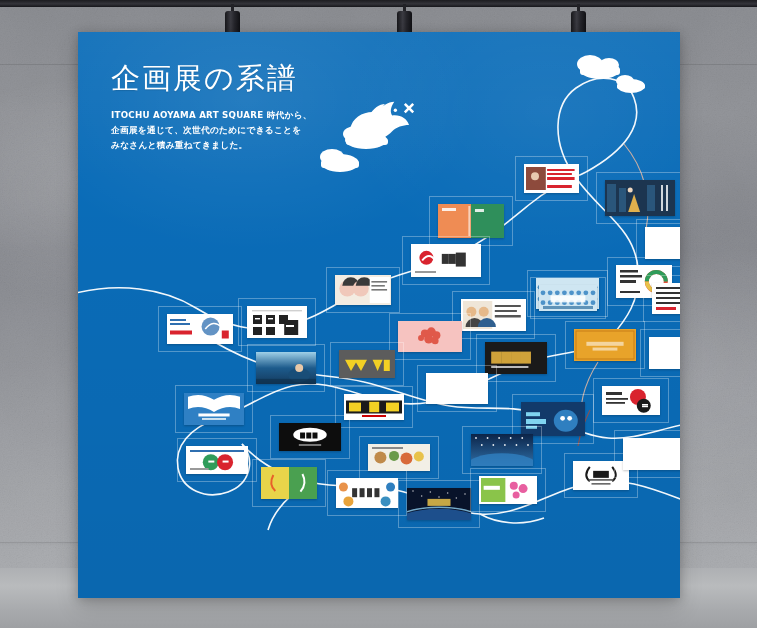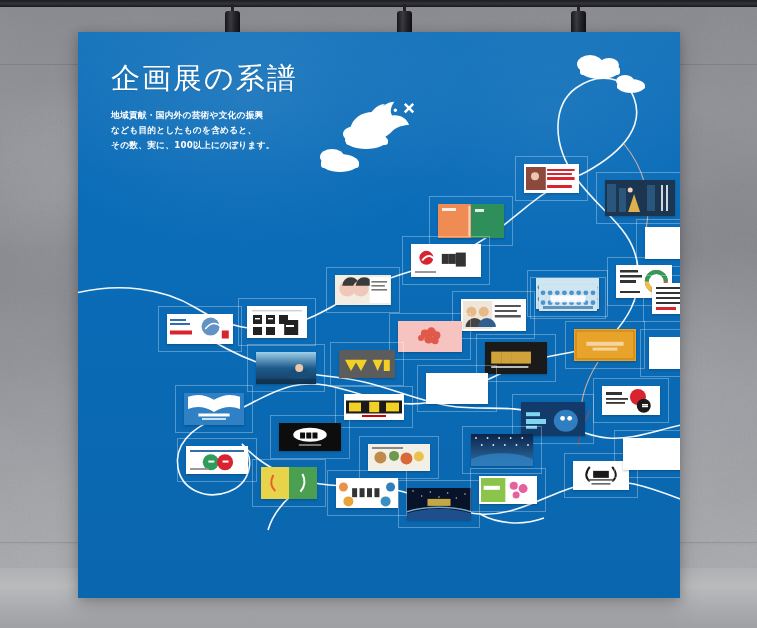--- a/index.html
+++ b/index.html
@@ -221,21 +221,21 @@
           <path d="M520 330 C506 352 500 376 504 398"></path>
         </g>
         <g fill="none" stroke="#b4472f" stroke-width="1.1" opacity=".8">
           <path d="M512 378 C506 390 502 402 500 414"></path>
         </g>
       </svg>
     </div>
 
     <div class="textblock">
       <h1 class="title">企画展の系譜</h1>
-      <p class="para">地域貢献・国内外の芸術や文化の振興<br>なども目的としたものを含めると、<br>その数、実に、100以上にのぼります。</p>
+      <p class="para">ITOCHU AOYAMA ART SQUARE 時代から、<br>企画展を通じて、次世代のためにできることを<br>みなさんと積み重ねてきました。</p>
     </div>
 
     <div id="exhibits">
         <div class="node" style="left: 351px; top: 164px; width: 84px; height: 50px;">
           <div class="frame" style="left: 0px; top: 0px; width: 84px; height: 50px;"></div>
           <div class="thumb" style="left: 9px; top: 8px; width: 66px; height: 34px; background: rgb(255, 255, 255);">
             <div class="art"><svg width="66" height="34" viewBox="0 0 66 34" preserveAspectRatio="none">
                 <rect width="33" height="34" fill="#ef8c54"></rect>
         <rect x="33" width="33" height="34" fill="#2f8f5b"></rect>
         <rect x="30.360000000000003" y="2" width="2" height="30" fill="#fff" opacity=".6"></rect>

